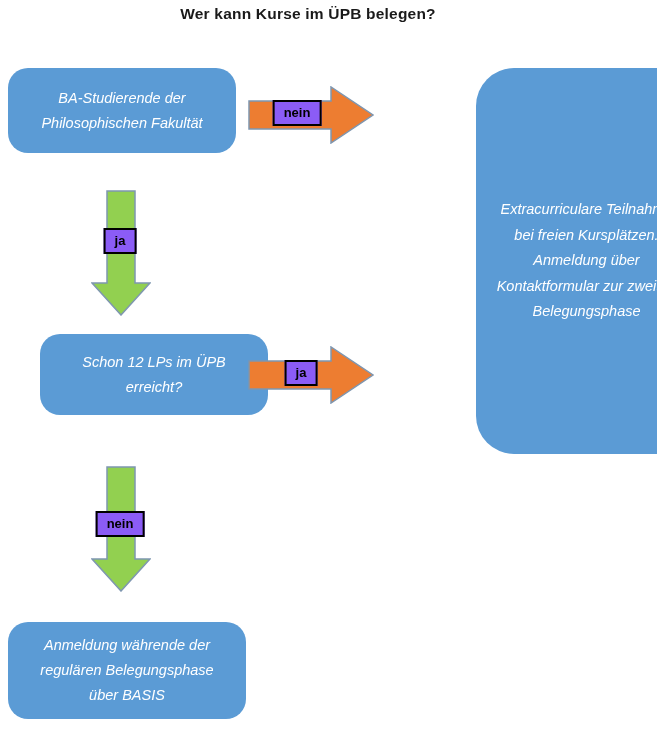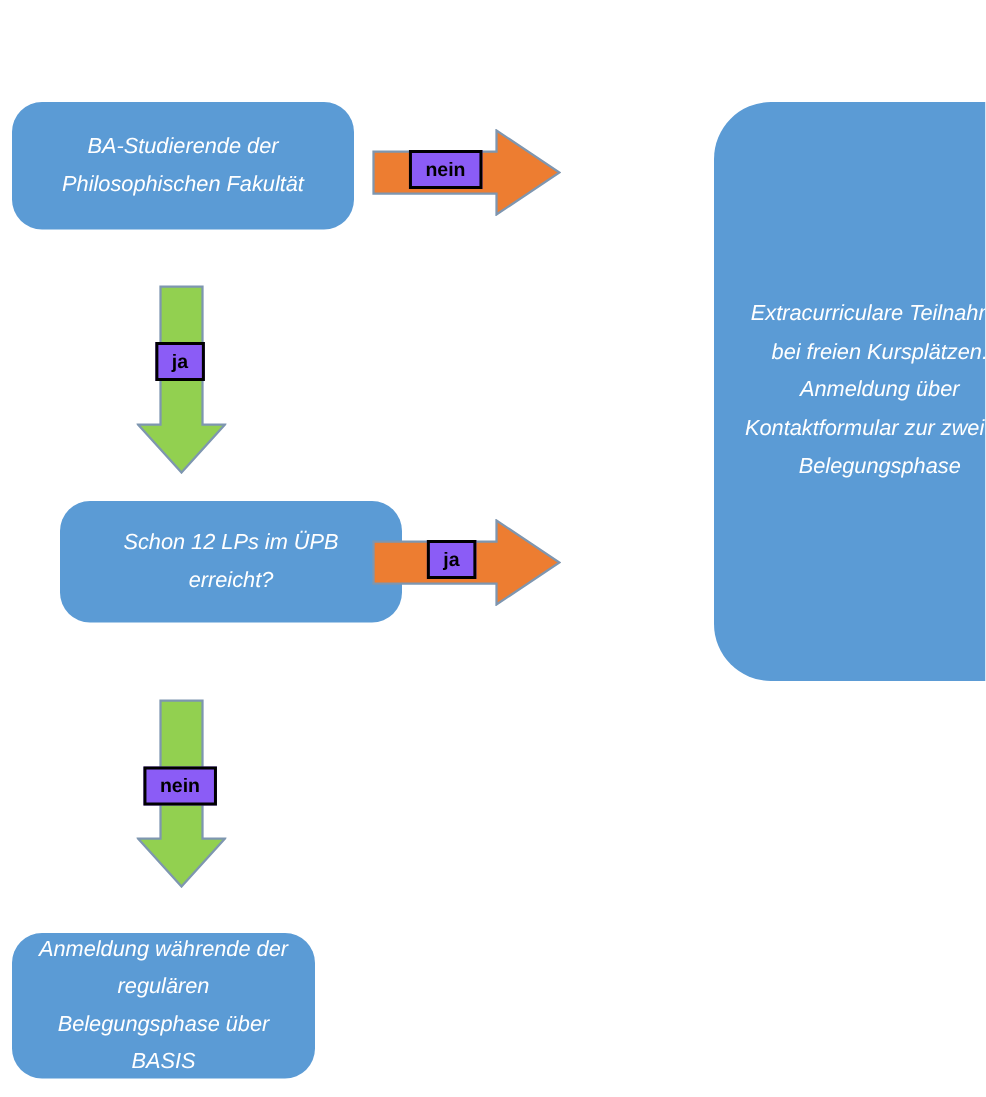--- a/index.html
+++ b/index.html
@@ -33,21 +33,21 @@
     justify-content: center;
     text-align: center;
     box-sizing: border-box;
   }
   .node-small { border-radius: 20px; padding: 0 16px; font-style: italic; }
   .node-big   { border-radius: 38px; padding: 0 15px; margin-left: 48px; }
 
   .node-start   { left: 8px;   top: 68px;  width: 228px; height: 85px; }
   .node-question{ left: 8px;   top: 334px; width: 228px; height: 81px; margin-left: 32px; }
   .node-extra   { left: 428px; top: 68px;  width: 221px; height: 386px; line-height: 25.5px; }
-  .node-regular { left: 8px;   top: 622px; width: 202px; height: 97px; justify-content: flex-end; }
+  .node-regular { left: 8px;   top: 622px; width: 238px; height: 97px; justify-content: flex-end; }
 
   .arrow { position: absolute; }
   .arrow polygon { stroke: #7e96b0; stroke-width: 1.5; stroke-linejoin: miter; }
   .arrow-start-no    { left: 248px; top: 86px; }
   .arrow-question-yes{ left: 248px; top: 346px; }
   .arrow-start-yes   { left: 91px;  top: 190px; }
   .arrow-question-no { left: 91px;  top: 466px; }
 
   .edge-label {
     position: absolute;
@@ -64,20 +64,21 @@
   .label-start-no    { left: 297px; top: 100px; }
   .label-start-yes   { left: 120px; top: 228px; }
   .label-question-yes{ left: 301px; top: 360px; }
   .label-question-no { left: 120px; top: 511px; }
 </style>
 </head>
 <body>
 
 <div class="canvas">
 
+  <div class="title">Wer kann Kurse im ÜPB belegen?</div>
 
   <div class="node node-small node-start">
     <span>BA-Studierende der Philosophischen Fakultät</span>
   </div>
 
   <div class="node node-big node-extra">
     <span>Extracurriculare Teilnahme bei freien Kursplätzen. Anmeldung über Kontaktformular zur zweiten Belegungsphase</span>
   </div>
 
   <div class="node node-small node-question">

